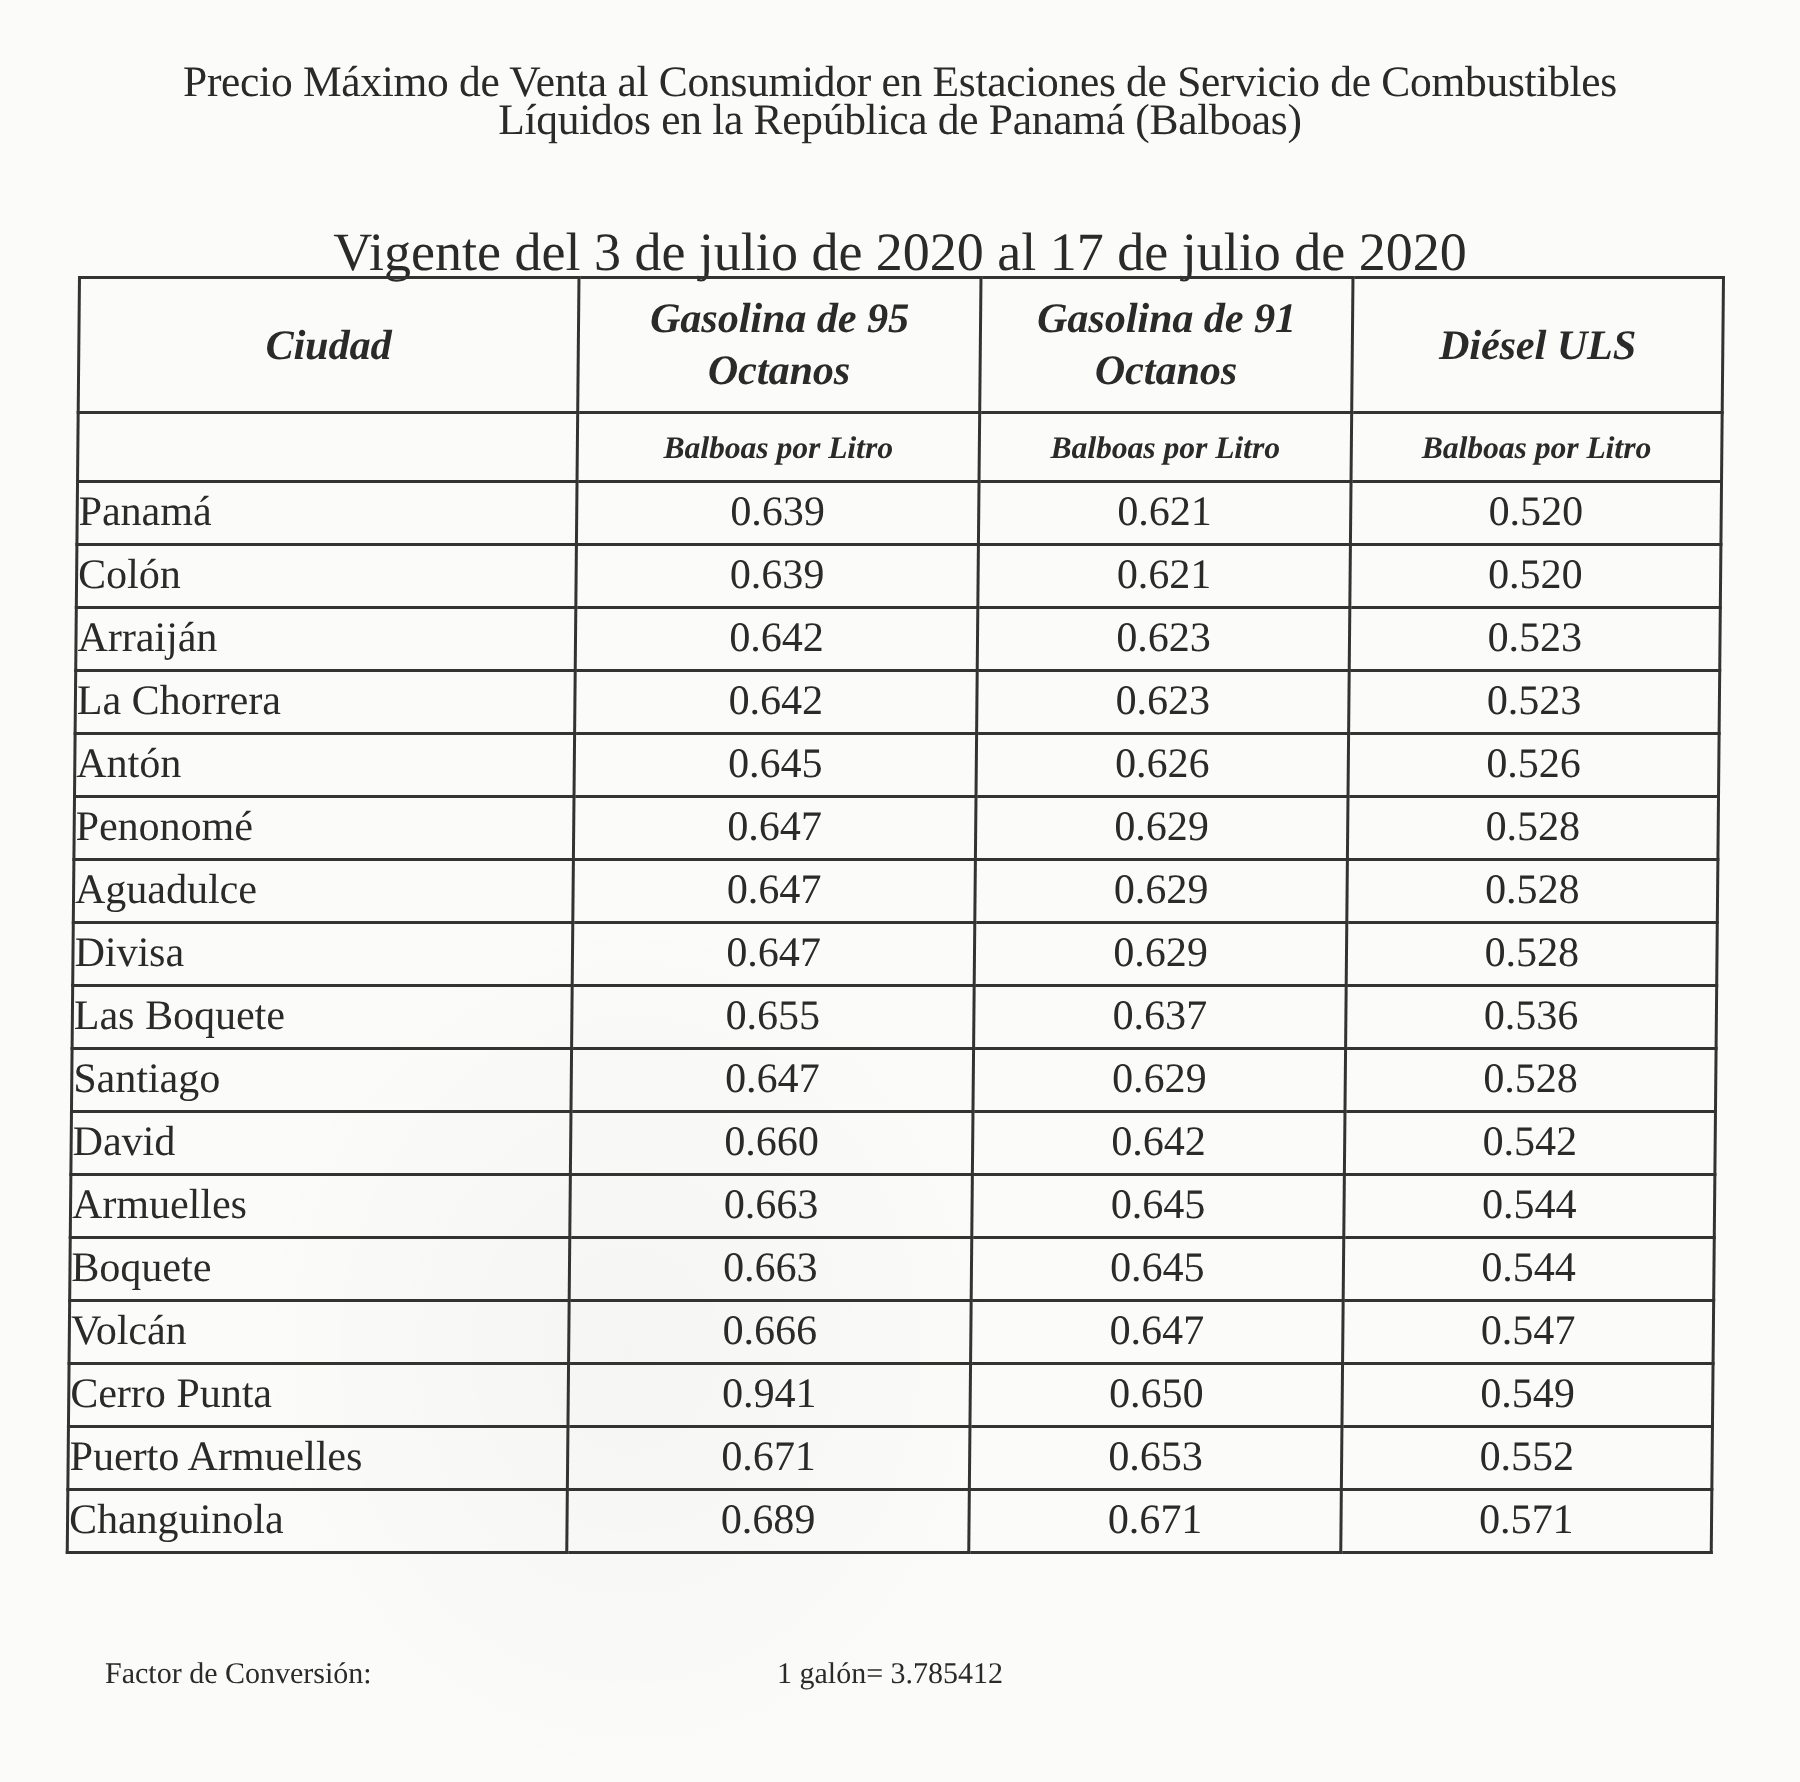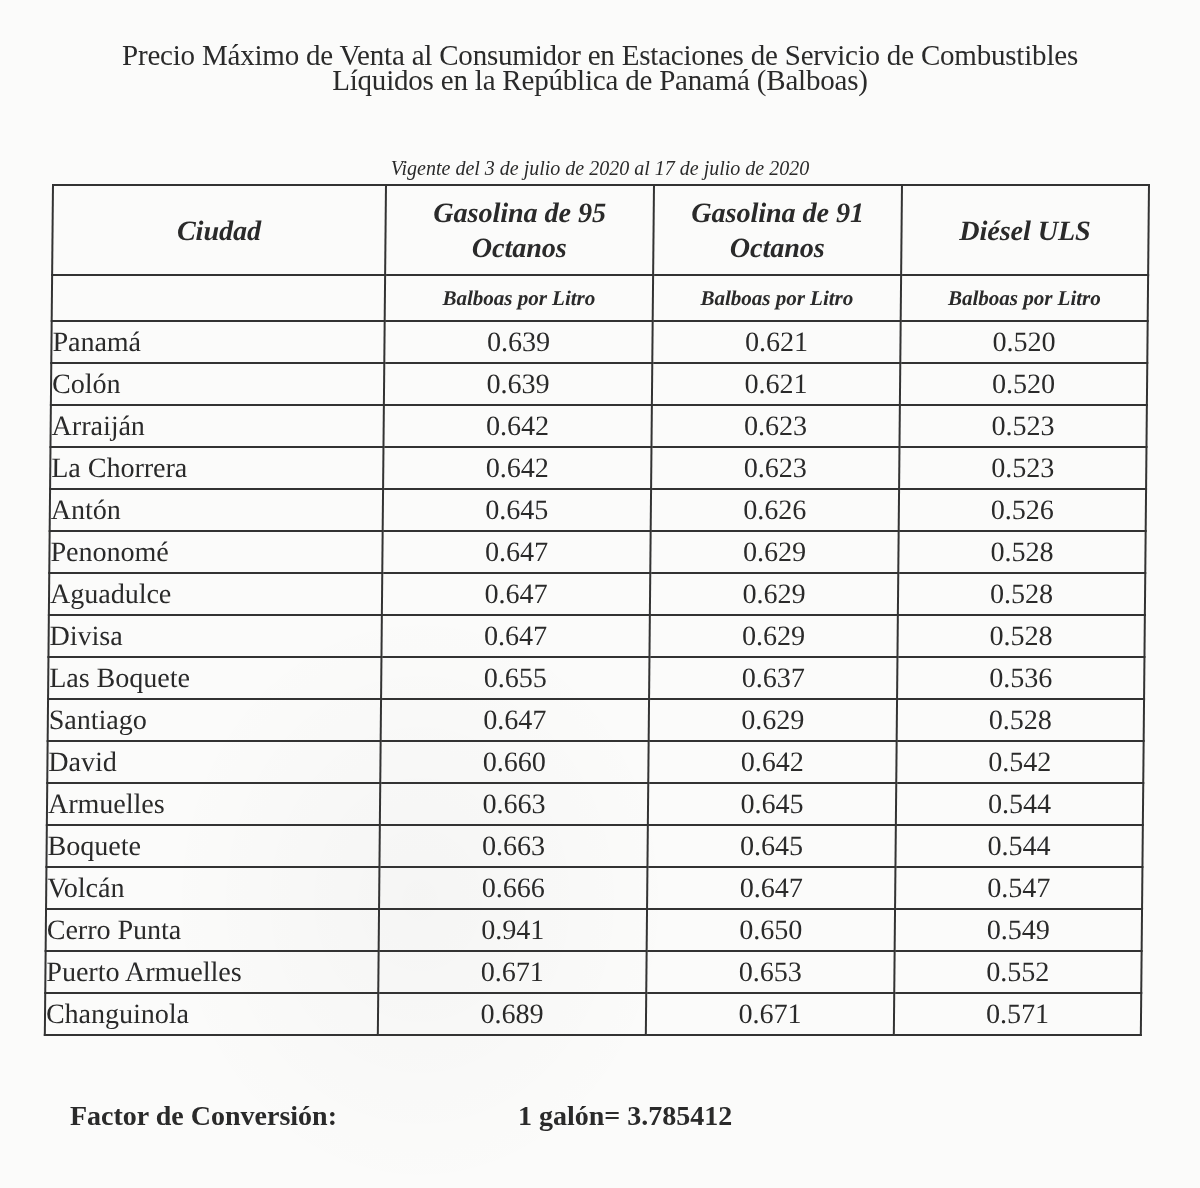--- a/index.html
+++ b/index.html
@@ -34,24 +34,23 @@
       letter-spacing: -0.2px;
     }
     .title.l1 { top: 37px; }
     .title.l2 { top: 62px; }
     .subtitle {
       position: absolute;
       top: 150px;
       left: 0;
       width: 1200px;
       text-align: center;
-      font-size: 20px;
+      font-size: 36px;
       line-height: 36px;
       color: #2a2a2a;
-      font-style: italic;
     }
     table.prices {
       position: absolute;
       left: 52px;
       top: 184px;
       width: 1096px;
       border-collapse: collapse;
       table-layout: fixed;
       transform: skewX(-0.55deg);
       transform-origin: top left;
@@ -94,24 +93,23 @@
     td.val {
       height: 40px;
       font-size: 28px;
       line-height: 40px;
       text-align: center;
       color: #2a2a2a;
     }
     .footer {
       position: absolute;
       top: 1098px;
-      font-size: 28px;
+      font-size: 20px;
       line-height: 36px;
       color: #2a2a2a;
-      font-weight: bold;
     }
     .footer.label { left: 70px; }
     .footer.value { left: 518px; }
   </style>
 </head>
 <body>
 
 <div class="page">
 
   <div class="title l1">Precio Máximo de Venta al Consumidor en Estaciones de Servicio de Combustibles</div>

